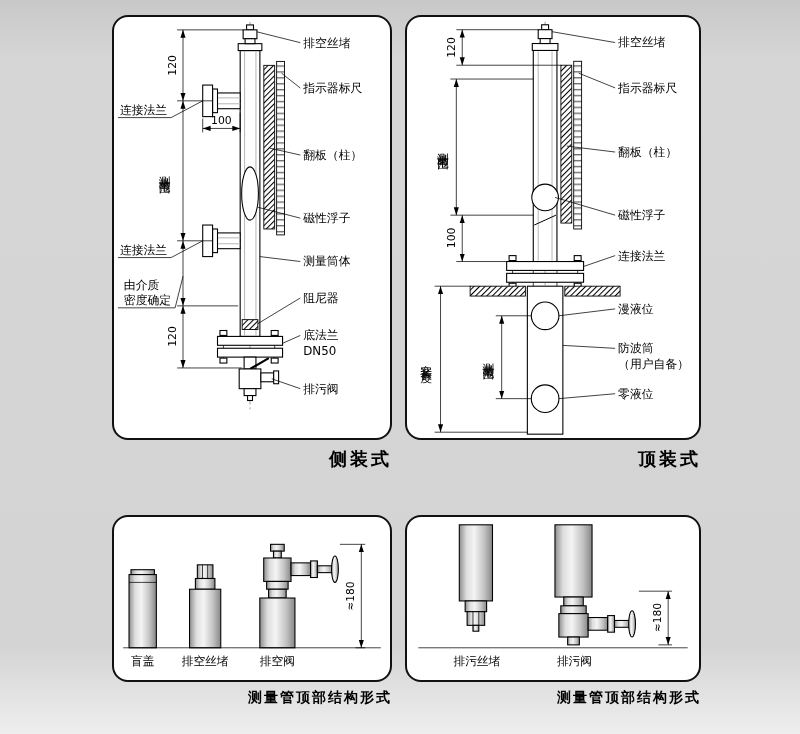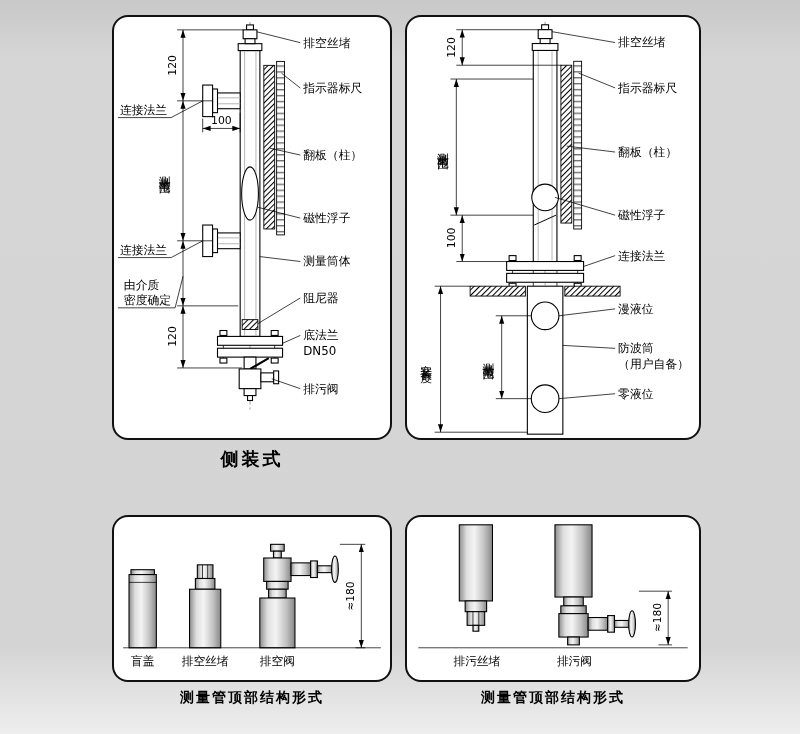--- a/index.html
+++ b/index.html
@@ -10,21 +10,21 @@
     position:relative;overflow:hidden;
   }
   .page{position:absolute;inset:0;}
   .panel{
     position:absolute;background:#ffffff;
     border:2.5px solid #111;border-radius:16px;
     box-sizing:border-box;overflow:hidden;
   }
   .panel svg{position:absolute;inset:0;width:100%;height:100%;}
   .caption{
-    position:absolute;text-align:center;font-weight:bold;
+    position:absolute;text-align:right;font-weight:bold;
     font-size:18px;color:#000;letter-spacing:3px;
   }
   .caption.small{font-size:14px;letter-spacing:2px;}
   
   .o{fill:#fff;stroke:#000;stroke-width:1.1;}
   .m{fill:url(#metal);stroke:#000;stroke-width:1.1;}
   .h{fill:url(#hatch);stroke:#000;stroke-width:.9;}
   .tk{fill:url(#ticks);stroke:#000;stroke-width:.9;}
   .th{stroke:#000;stroke-width:.75;fill:none;}
   .cl{stroke:#555;stroke-width:.6;stroke-dasharray:10 3 2 3;fill:none;}
@@ -291,20 +291,21 @@
       <text x="214" y="204">磁性浮子</text>
       <text x="214" y="245">连接法兰</text>
       <text x="214" y="299">漫液位</text>
       <text x="214" y="339">防波筒</text>
       <text x="214" y="355">（用户自备）</text>
       <text x="214" y="385">零液位</text>
     </svg>
   </section>
 
   <div class="caption" style="left:112px;top:447px;width:280px">侧装式</div>
+  <div class="caption" style="left:405px;top:447px;width:296px">顶装式</div>
 
   <section class="panel" style="left:112px;top:515px;width:280px;height:167px">
     <svg viewBox="0 0 280 167">
       <g>
         <rect class="m" x="16" y="54" width="24" height="5"></rect>
         <rect class="m" x="14" y="59" width="28" height="75"></rect>
         <line class="th" x1="14" y1="67" x2="42" y2="67"></line>
       </g>
 
       <g>

